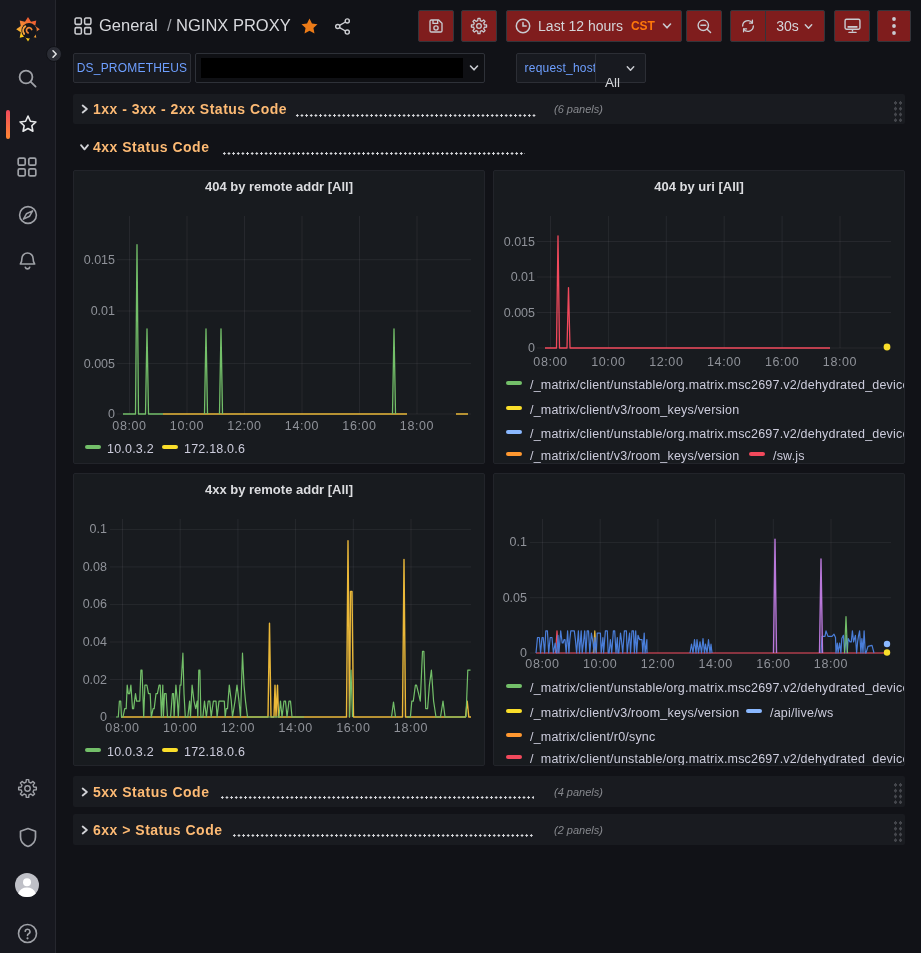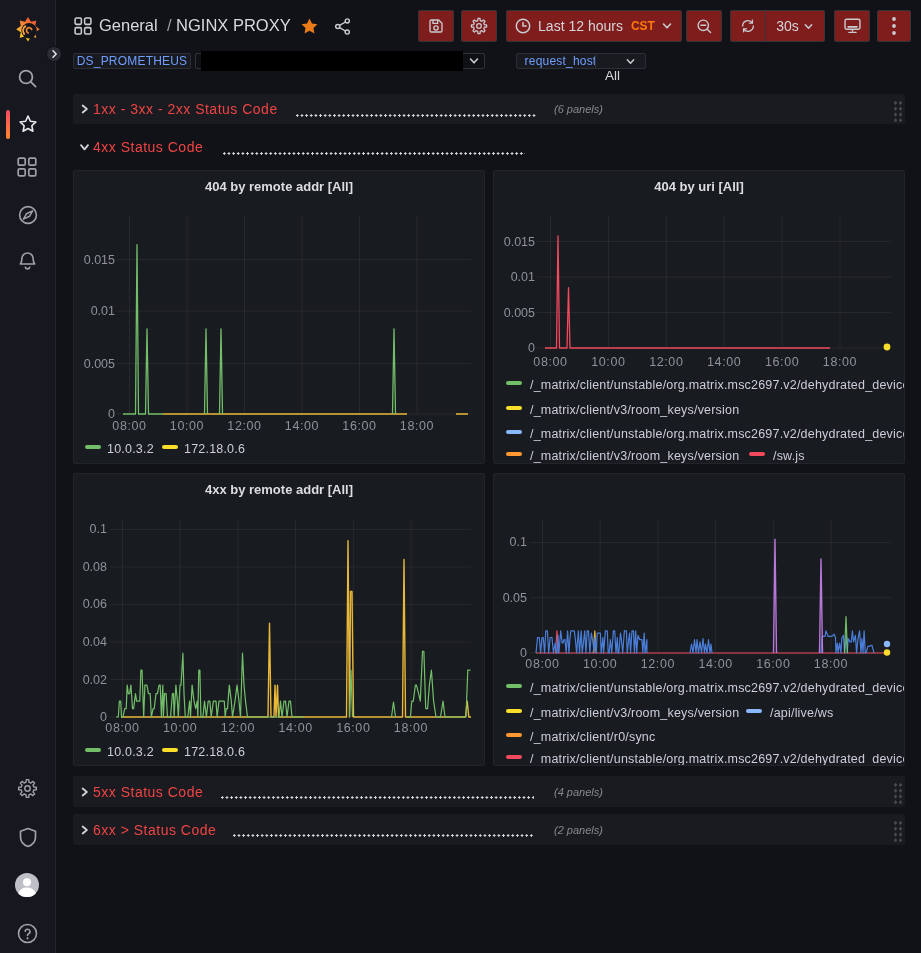--- a/index.html
+++ b/index.html
@@ -4,24 +4,24 @@
 <style>
 * { margin:0; padding:0; box-sizing:border-box; }
 html,body { width:921px; height:953px; background:#111217; font-family:"Liberation Sans", sans-serif; overflow:hidden; }
 .abs { position:absolute; }
 
 #sidebar { position:absolute; left:0; top:0; width:56px; height:953px; background:#17181f; border-right:1px solid #26272e; }
 .sicon { position:absolute; color:#9fa1a7; }
 
 .navbtn { position:absolute; top:10px; height:32px; background:#7f1d1d; border:1px solid #34353b; border-radius:2px; display:flex; align-items:center; justify-content:center; color:#c9cbd1; }
 
-.subbtn { position:absolute; top:53px; height:16px; background:#181a20; border:1px solid #2c2e35; border-radius:2px; display:flex; align-items:center; justify-content:center; }
+.subbtn { position:absolute; top:53px; height:30px; background:#181a20; border:1px solid #2c2e35; border-radius:2px; display:flex; align-items:center; justify-content:center; }
 
 .rowbar { position:absolute; left:73px; width:832px; background:#191b20; border-radius:2px; }
-.rowtitle { position:absolute; left:20px; top:50%; transform:translateY(-50%); font-size:14px; font-weight:normal; letter-spacing:0.5px; color:#ef4444; white-space:nowrap; }
+.rowtitle { position:absolute; left:20px; top:50%; transform:translateY(-50%); font-size:14px; font-weight:bold; letter-spacing:0.5px; color:#fdba74; white-space:nowrap; }
 .dotfill { position:absolute; top:20px; height:3px; background-image:radial-gradient(circle, #d8d9dd 1.15px, transparent 1.35px); background-size:4.65px 3.4px; background-repeat:repeat-x; }
 .npanels { position:absolute; left:481px; top:50%; transform:translateY(-50%); font-style:italic; color:#86888d; font-size:11px; }
 .rchev { position:absolute; left:6px; top:50%; transform:translateY(-50%); }
 
 .panel { position:absolute; width:412px; background:#181b1f; border:1px solid #22242a; border-radius:2px; overflow:hidden; }
 .ptitle { position:absolute; top:8px; left:0; right:0; text-align:center; font-size:13px; font-weight:bold; color:#dcdde0; }
 .dragdots { position:absolute; width:10px; height:23px; right:3px; top:4px;
   background-image: radial-gradient(circle, #45474d 1.5px, transparent 1.7px);
   background-size: 5px 5.8px; background-position: 1px 1px; }
 text { font-family:"Liberation Sans", sans-serif; }

